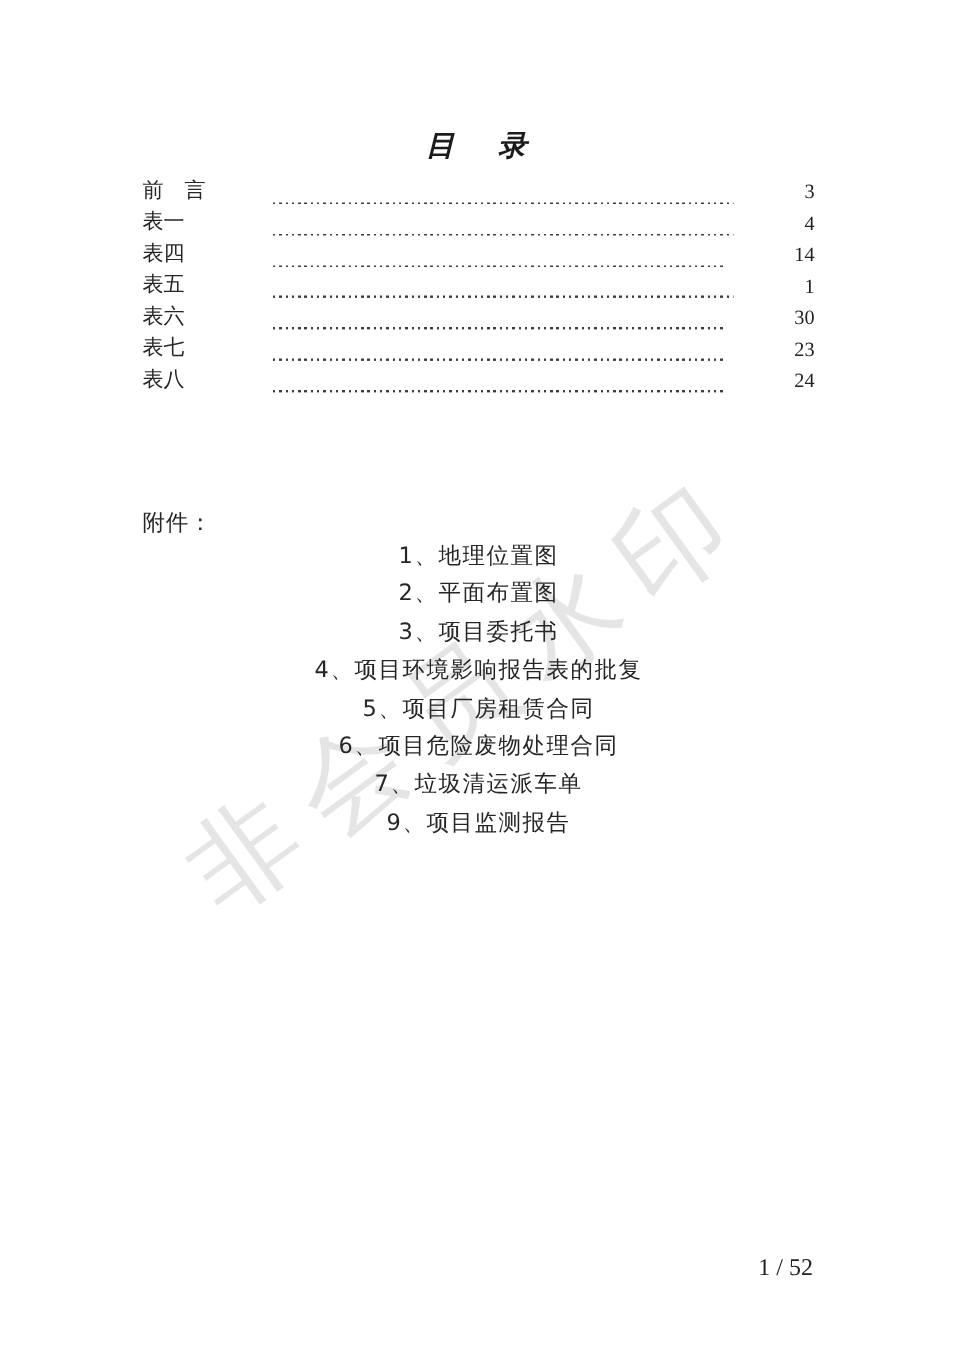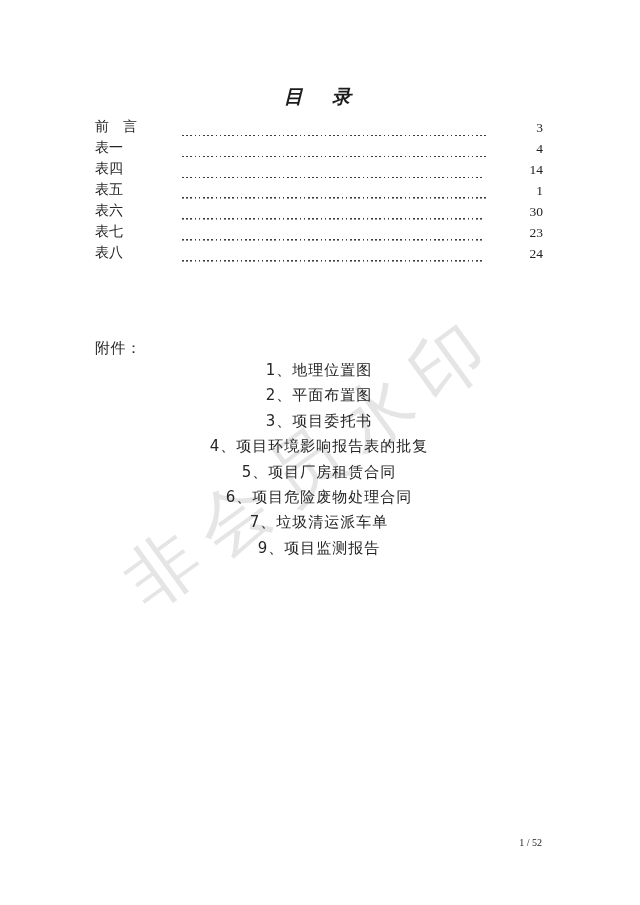--- a/index.html
+++ b/index.html
@@ -108,21 +108,21 @@
   }
 
   
   .page-number {
     position: absolute;
     top: 837px;
     left: 0;
     width: 542px;
     text-align: right;
     font-family: "Liberation Serif", serif;
-    font-size: 10px;
+    font-size: 16px;
     color: #222222;
     z-index: 2;
   }
 </style>
 </head>
 <body>
 
 <div class="page">
 
   <div class="watermark">非会员水印</div>

